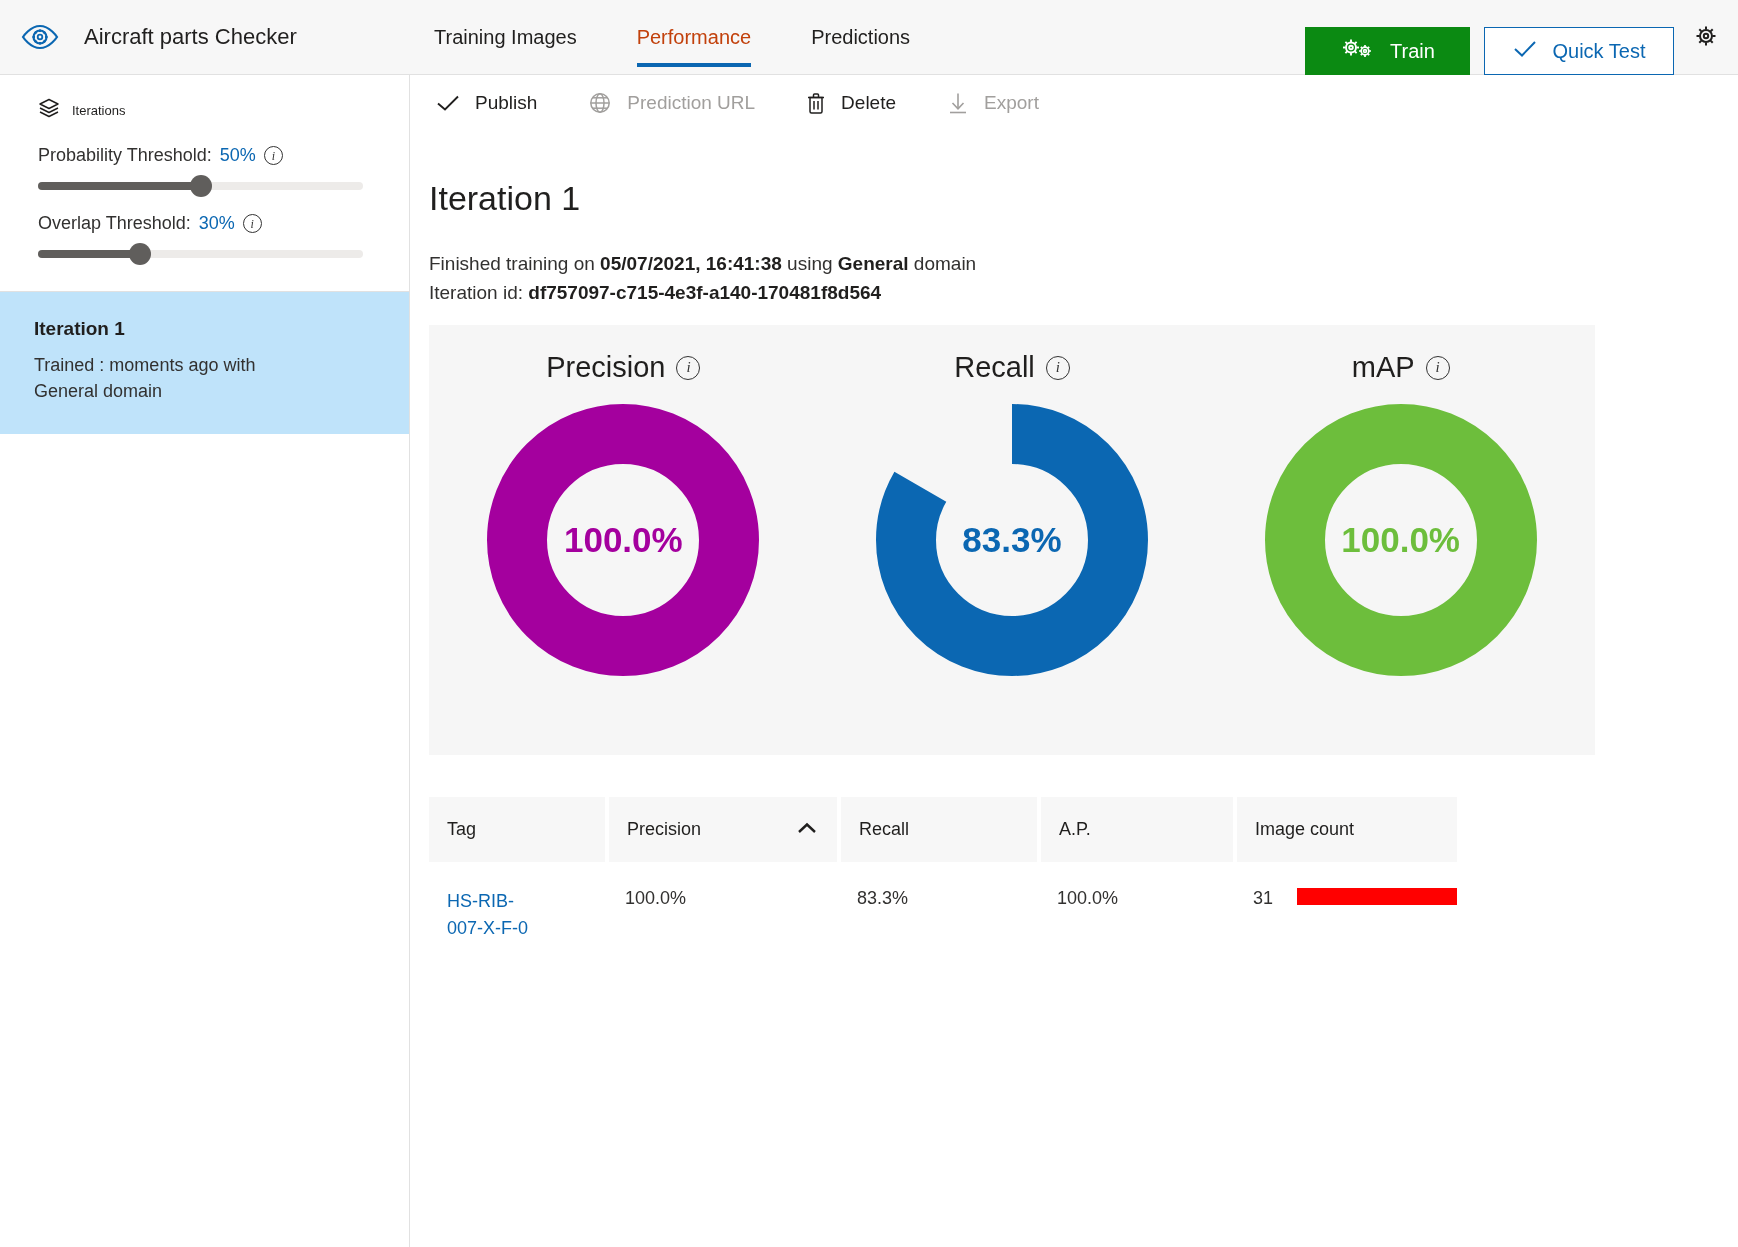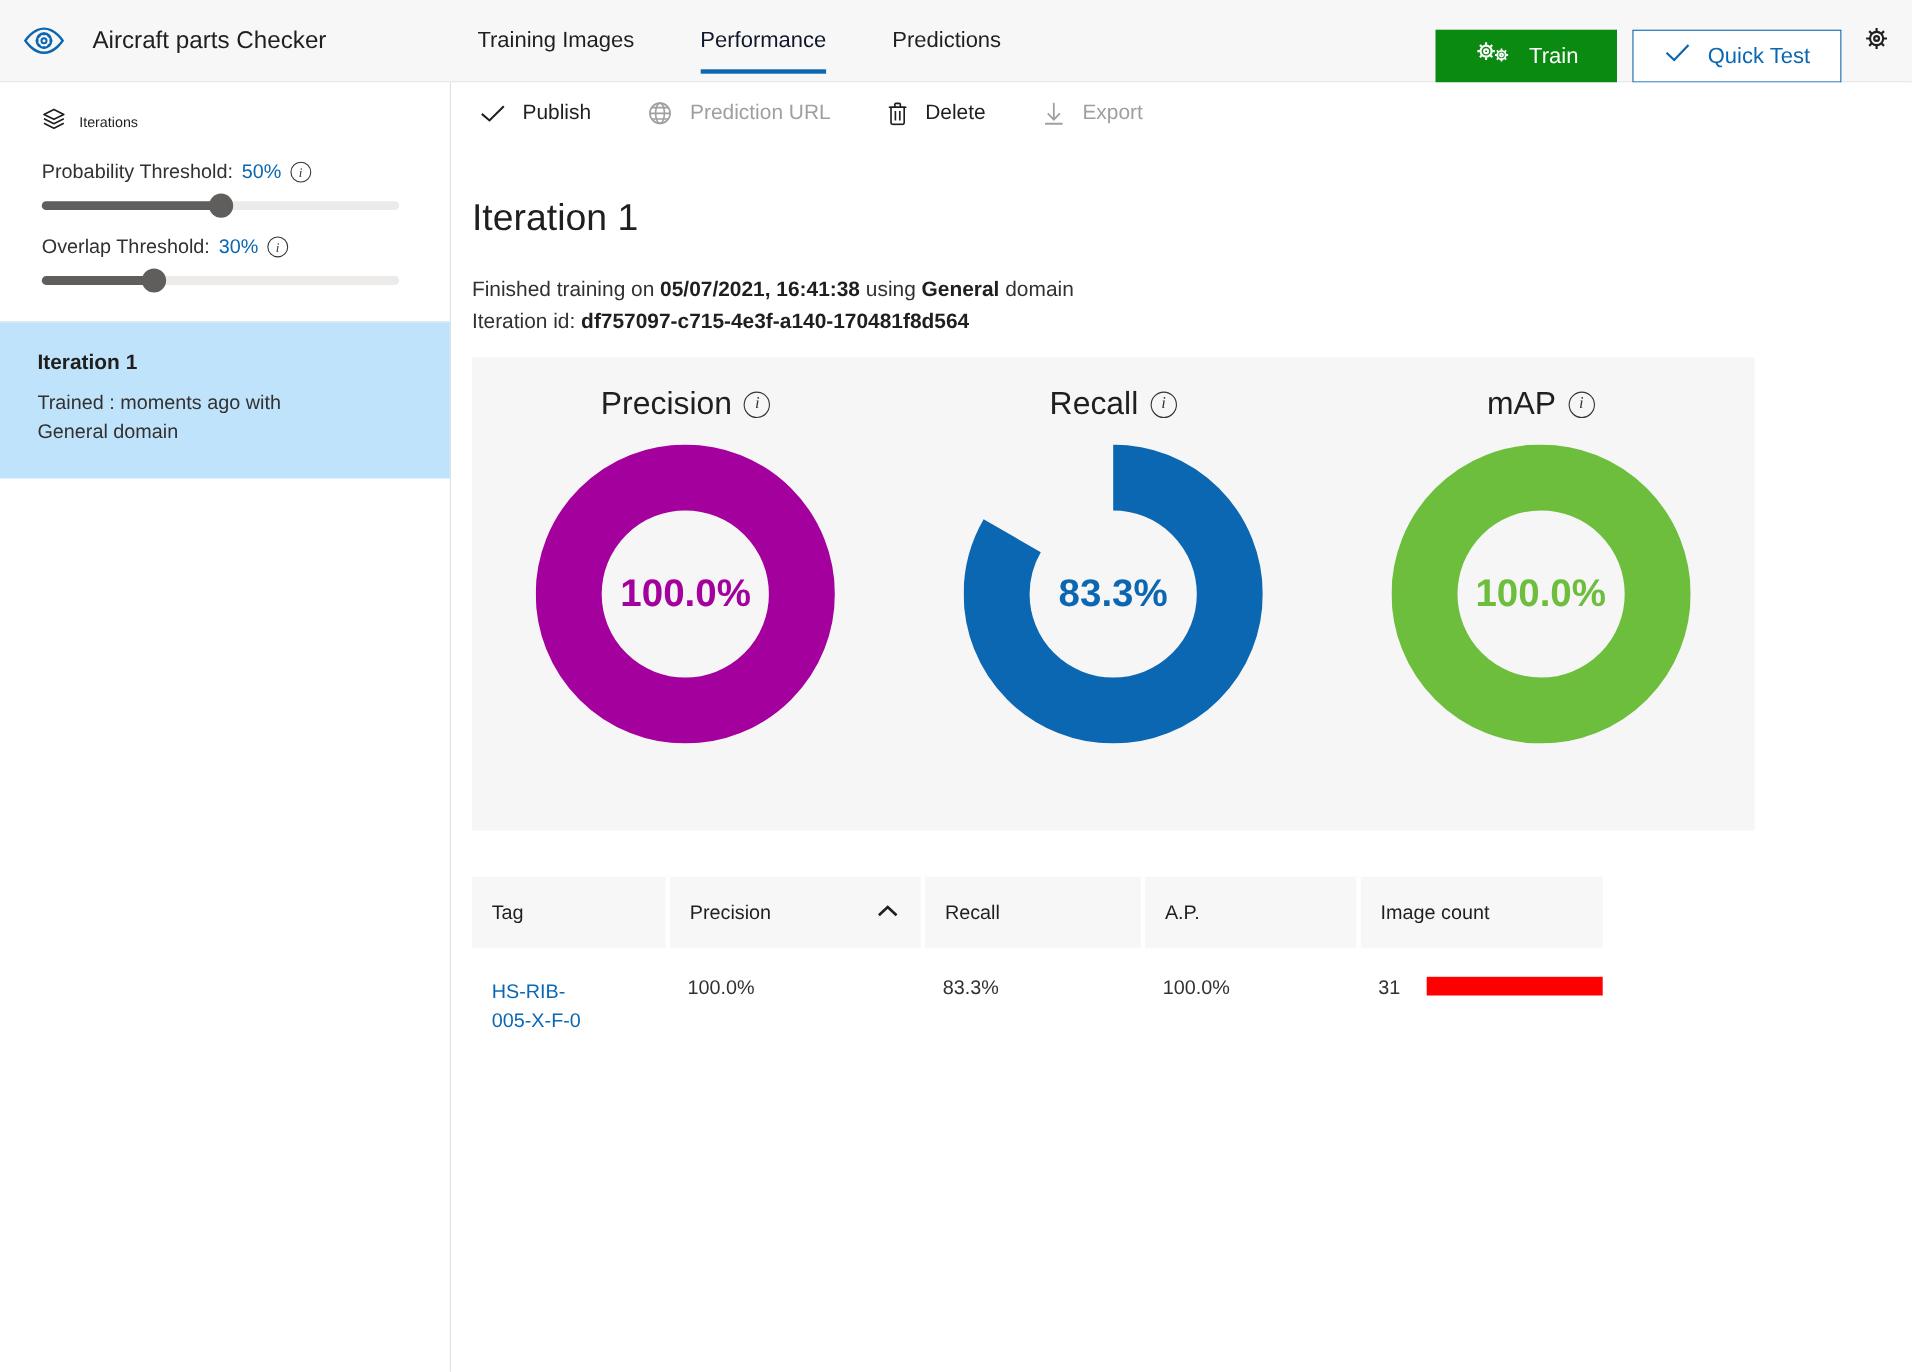--- a/index.html
+++ b/index.html
@@ -23,21 +23,21 @@
   .brand { display: flex; align-items: center; padding-left: 18px; width: 410px; }
   .brand-icon { width: 44px; height: 44px; display: flex; align-items: center; justify-content: center; }
   .brand-title { font-size: 22px; color: #201f1e; margin-left: 22px; white-space: nowrap; }
 
   .navtabs { display: flex; align-items: flex-end; height: 75px; gap: 12px; }
   .navtab {
     font-size: 20px; color: #201f1e; padding: 0 24px;
     height: 75px; display: flex; align-items: center; position: relative;
     cursor: pointer; white-space: nowrap;
   }
-  .navtab.active { color: #0f172a; }
+  .navtab.active { color: #c2410c; }
   .navtab.active::after {
     content: ""; position: absolute; left: 24px; right: 24px; bottom: 8px;
     height: 4px; background: #0b67b2;
   }
 
   .header-actions { position: absolute; right: 0; top: 0; height: 75px; display: flex; align-items: flex-end; }
   .btn-train {
     background: #0b8a12; color: #ffffff; border: none;
     height: 48px; width: 165px; font-size: 20px;
     display: flex; align-items: center; justify-content: center; gap: 16px;
@@ -426,21 +426,21 @@
         <th style="width:222px; border-right:none">
           <div class="th-inner">
               <span>Image count</span>
             </div>
         </th>
       </tr>
     </thead>
     <tbody>
       <tr>
         <td>
-          <span class="tag-link">HS-RIB-005-X-F-0</span>
+          <span class="tag-link">HS-RIB-007-X-F-0</span>
         </td>
         <td>100.0%</td>
         <td>83.3%</td>
         <td>100.0%</td>
         <td>
           <div class="count-cell">
             <span>31</span>
             <span class="count-bar" style="background: rgb(255, 0, 0); width: 160px;"></span>
           </div>
         </td>

